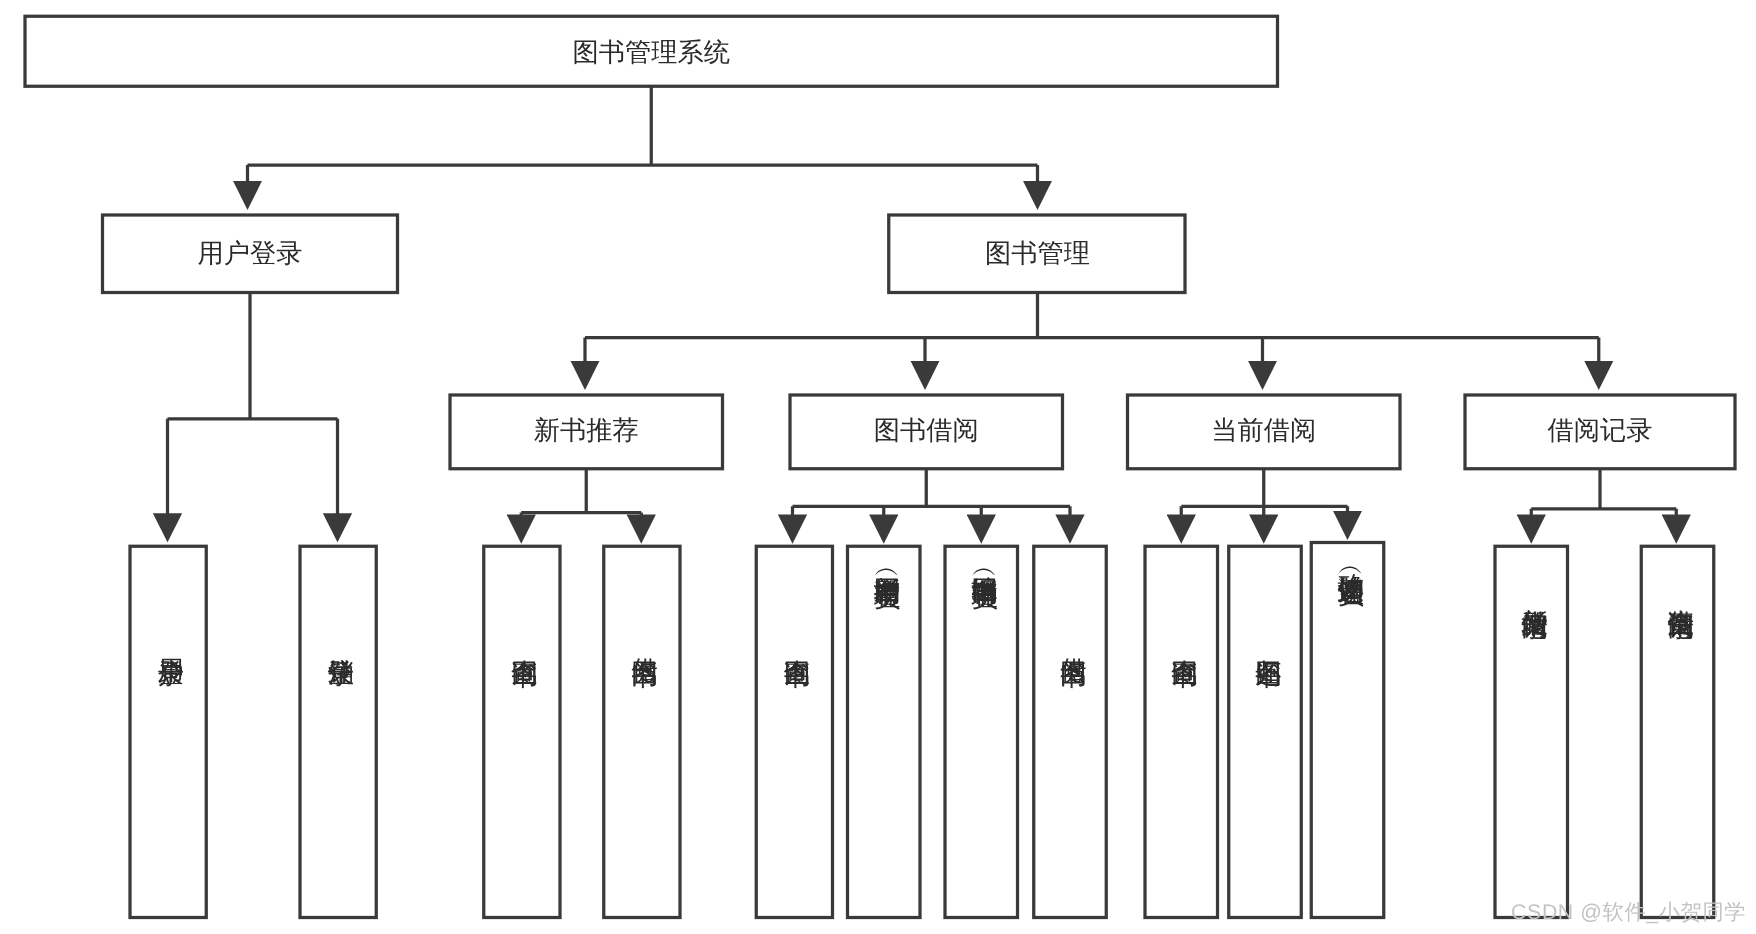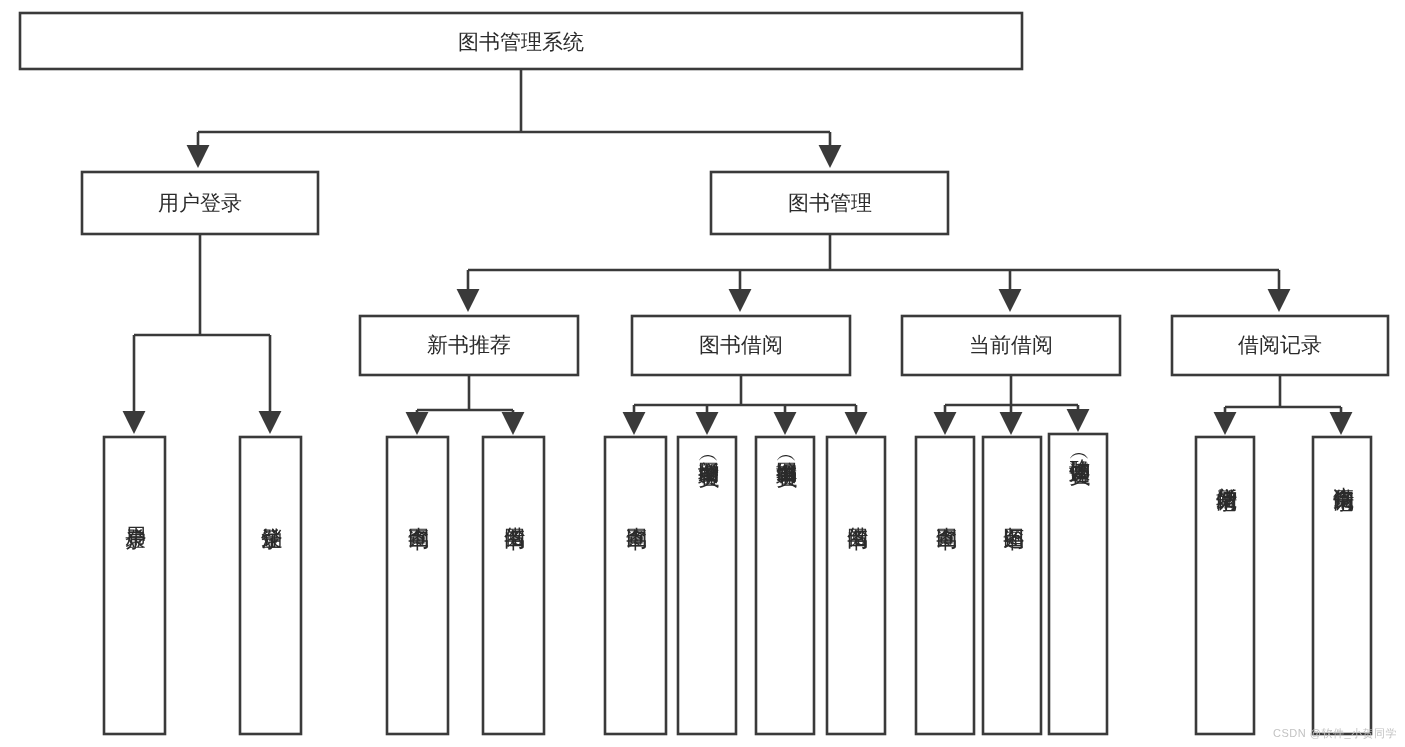--- a/index.html
+++ b/index.html
@@ -63,21 +63,21 @@
     letter-spacing: 1px;
     white-space: nowrap;
     text-align: start;
     pointer-events: none;
   }
   .watermark {
     position: absolute;
     right: 8px;
     bottom: 6px;
     font-family: "Liberation Sans", "DejaVu Sans", sans-serif;
-    font-size: 11px;
+    font-size: 17px;
     color: #c3c3c3;
     letter-spacing: 0.5px;
     white-space: nowrap;
   }
 </style>
 </head>
 <body>
 
 <div id="diagram-root">
 

